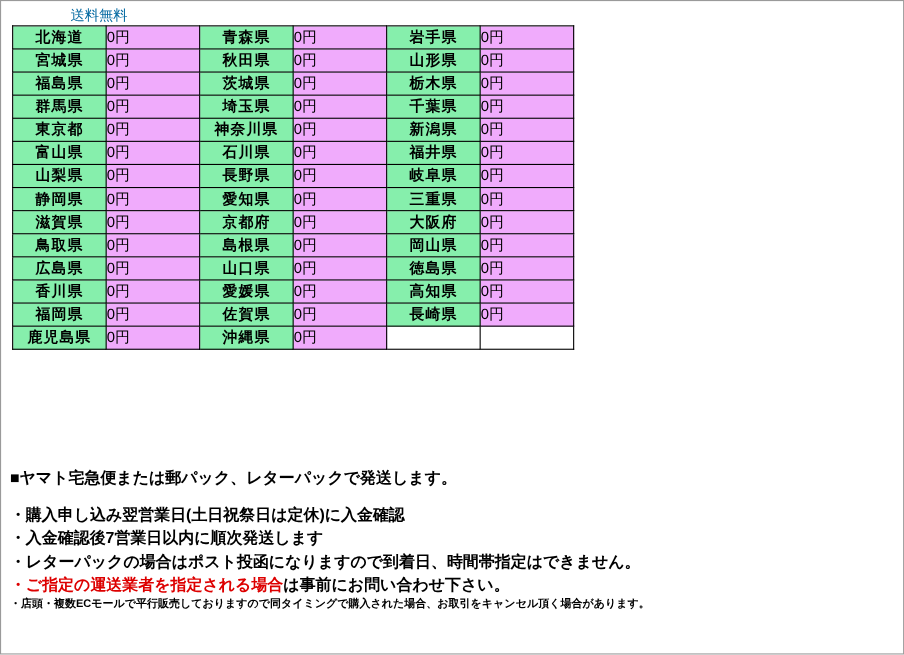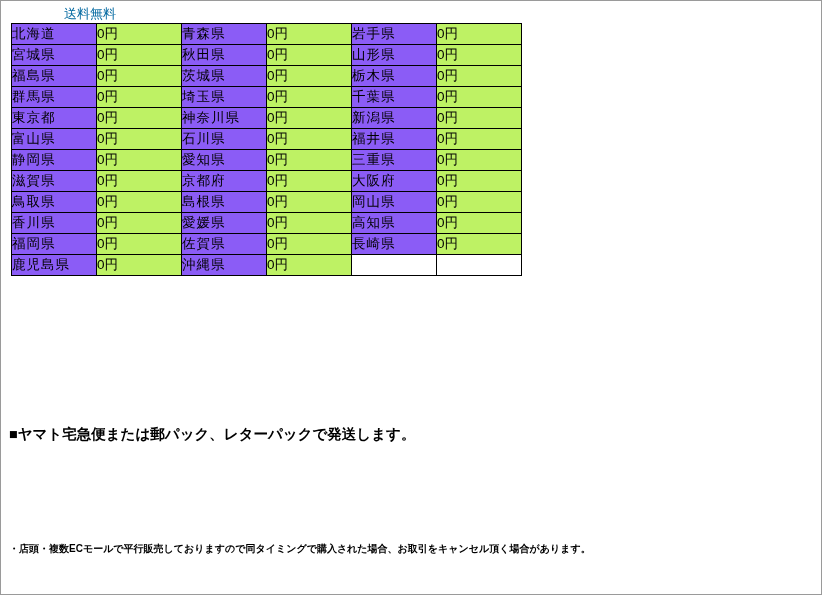--- a/index.html
+++ b/index.html
@@ -43,29 +43,30 @@
   table.fee td {
     border: 1px solid #000000;
     height: 21px;
     font-size: 13.5px;
     padding: 0;
     vertical-align: middle;
     box-sizing: border-box;
   }
   td.pref {
     width: 85px;
-    text-align: left;
-    background: #8b5cf6;
+    text-align: center;
+    background: #86efac;
     letter-spacing: 1px;
+    font-weight: bold;
   }
   td.fee-val {
     width: 85px;
     text-align: left;
     padding-left: 4px;
-    background: #bef264;
+    background: #f0abfc;
   }
   td.blank {
     border: none;
     background: transparent;
   }
 
   
   .shipping-title {
     position: absolute;
     left: 8px;
@@ -152,20 +153,28 @@
       </tr>
       <tr>
         <td class="pref">富山県</td>
         <td class="fee-val">0円</td>
         <td class="pref">石川県</td>
         <td class="fee-val">0円</td>
         <td class="pref">福井県</td>
         <td class="fee-val">0円</td>
       </tr>
       <tr>
+        <td class="pref">山梨県</td>
+        <td class="fee-val">0円</td>
+        <td class="pref">長野県</td>
+        <td class="fee-val">0円</td>
+        <td class="pref">岐阜県</td>
+        <td class="fee-val">0円</td>
+      </tr>
+      <tr>
         <td class="pref">静岡県</td>
         <td class="fee-val">0円</td>
         <td class="pref">愛知県</td>
         <td class="fee-val">0円</td>
         <td class="pref">三重県</td>
         <td class="fee-val">0円</td>
       </tr>
       <tr>
         <td class="pref">滋賀県</td>
         <td class="fee-val">0円</td>
@@ -173,20 +182,28 @@
         <td class="fee-val">0円</td>
         <td class="pref">大阪府</td>
         <td class="fee-val">0円</td>
       </tr>
       <tr>
         <td class="pref">鳥取県</td>
         <td class="fee-val">0円</td>
         <td class="pref">島根県</td>
         <td class="fee-val">0円</td>
         <td class="pref">岡山県</td>
+        <td class="fee-val">0円</td>
+      </tr>
+      <tr>
+        <td class="pref">広島県</td>
+        <td class="fee-val">0円</td>
+        <td class="pref">山口県</td>
+        <td class="fee-val">0円</td>
+        <td class="pref">徳島県</td>
         <td class="fee-val">0円</td>
       </tr>
       <tr>
         <td class="pref">香川県</td>
         <td class="fee-val">0円</td>
         <td class="pref">愛媛県</td>
         <td class="fee-val">0円</td>
         <td class="pref">高知県</td>
         <td class="fee-val">0円</td>
       </tr>
@@ -204,16 +221,22 @@
         <td class="pref">沖縄県</td>
         <td class="fee-val">0円</td>
         <td class="blank"></td>
         <td class="blank"></td>
       </tr>
     </tbody>
   </table>
 
   <div class="shipping-title">■ヤマト宅急便または郵パック、レターパックで発送します。</div>
 
+  <div class="bullets">
+    <div class="bullet">・購入申し込み翌営業日(土日祝祭日は定休)に入金確認</div>
+    <div class="bullet">・入金確認後7営業日以内に順次発送します</div>
+    <div class="bullet">・レターパックの場合はポスト投函になりますので到着日、時間帯指定はできません。</div>
+    <div class="bullet red"><span>・ご指定の運送業者を指定される場合</span><span class="bk">は事前にお問い合わせ下さい。</span></div>
+  </div>
 
   <div class="note-small">・店頭・複数ECモールで平行販売しておりますので同タイミングで購入された場合、お取引をキャンセル頂く場合があります。</div>
 
 </div>
 
 </body></html>

